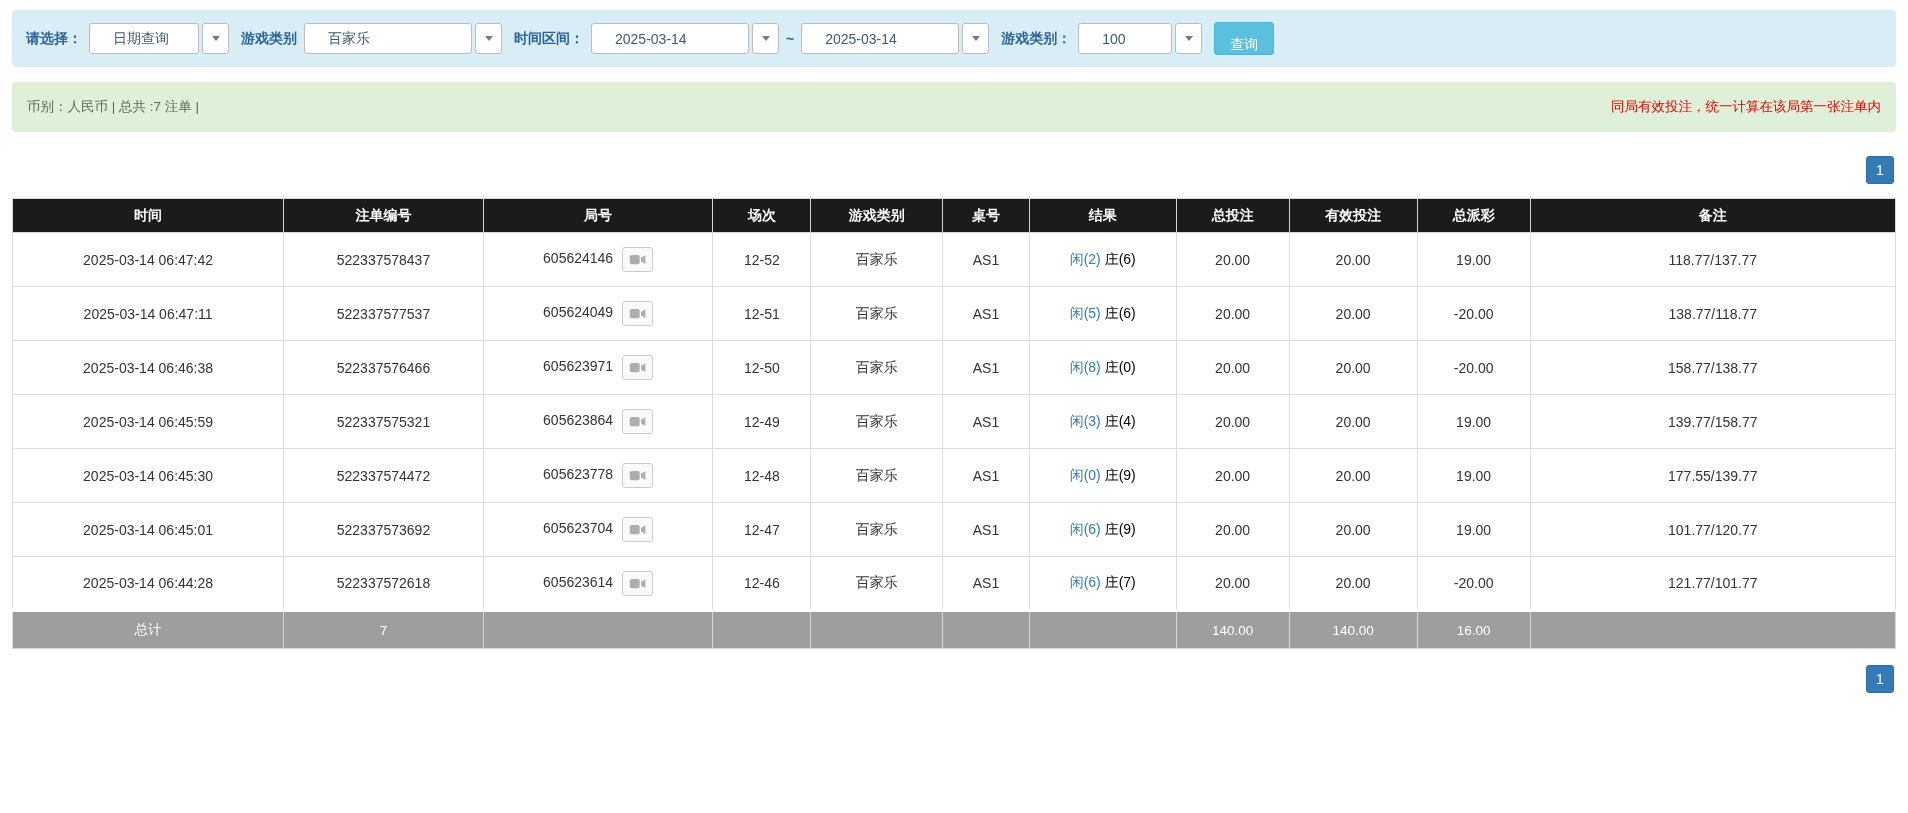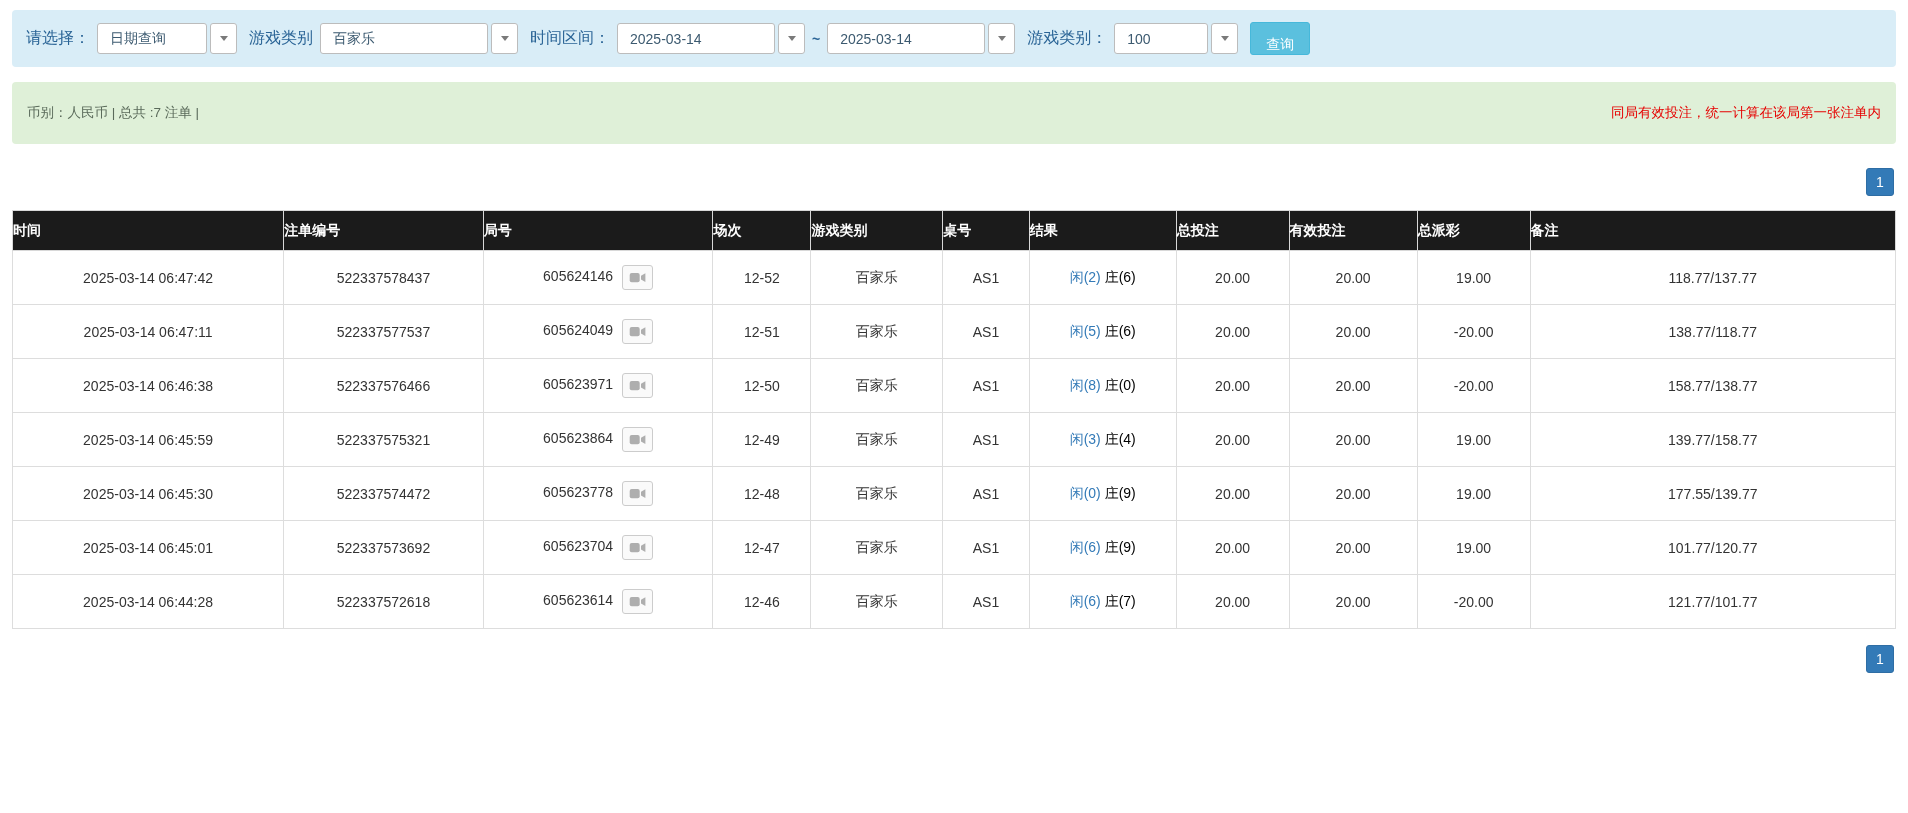--- a/index.html
+++ b/index.html
@@ -23,33 +23,33 @@
   .filter-bar {
     background: #d9edf7;
     border-radius: 4px;
     padding: 12px 14px;
     display: flex;
     align-items: center;
   }
   .fgroup { display: flex; align-items: center; margin-right: 12px; }
   .flabel {
     color: #2a6496;
-    font-weight: normal;
-    font-size: 16px;
+    font-weight: bold;
+    font-size: 14px;
     white-space: nowrap;
     margin-right: 7px;
   }
   .combo {
     display: inline-flex;
     align-items: center;
     background: #fff;
     border: 1px solid #bcbcbc;
     border-radius: 3px;
     height: 31px;
-    padding: 0 12px;
+    padding: 0 23px;
     font-size: 14px;
     color: #3c5a70;
     overflow: hidden;
     white-space: nowrap;
     cursor: pointer;
   }
   .w-qtype { width: 110px; }
   .w-game  { width: 168px; }
   .w-date  { width: 158px; }
   .w-size  { width: 94px; }
@@ -83,21 +83,21 @@
     font-size: 14px;
     cursor: pointer;
     font-family: inherit;
   }
 
   
   .info-bar {
     background: #dff0d8;
     border-radius: 4px;
     margin-top: 15px;
-    padding: 22px 15px;
+    padding: 16px 15px;
     display: flex;
     justify-content: space-between;
     align-items: center;
     font-size: 13.5px;
     color: #5a6a5a;
   }
   .notice { color: #e60000; }
 
   
   .pager { display: flex; justify-content: flex-end; margin: 24px 2px 14px; }
@@ -119,23 +119,23 @@
     width: 100%;
     border-collapse: collapse;
     table-layout: fixed;
     border: 1px solid #ddd;
   }
   table.records thead th {
     background: #1b1b1b;
     color: #fff;
     font-weight: bold;
     font-size: 14px;
-    height: 40px;
+    height: 34px;
     border: 1px solid #d8d8d8;
-    text-align: left;
+    text-align: center;
   }
   table.records tbody td {
     border: 1px solid #ddd;
     background: #fff;
     text-align: center;
     vertical-align: middle;
     height: 54px;
     font-size: 14px;
     color: #333;
     overflow: hidden;
@@ -383,20 +383,33 @@
             </button></td>
           <td>12-46</td>
           <td>百家乐</td>
           <td>AS1</td>
           <td><span class="blue">闲(6)</span> <span class="red">庄(7)</span></td>
           <td class="blue">20.00</td>
           <td>20.00</td>
           <td class="red">-20.00</td>
           <td>121.77/101.77</td>
         </tr>
+        <tr class="summary-row total-row">
+          <td>总计</td>
+          <td>7</td>
+          <td></td>
+          <td></td>
+          <td></td>
+          <td></td>
+          <td></td>
+          <td>140.00</td>
+          <td>140.00</td>
+          <td>16.00</td>
+          <td></td>
+        </tr>
       </tbody>
   </table>
 
   <div class="pager bottom">
     <button class="page-btn">1</button>
   </div>
 
 </div>
 
 </body></html>

